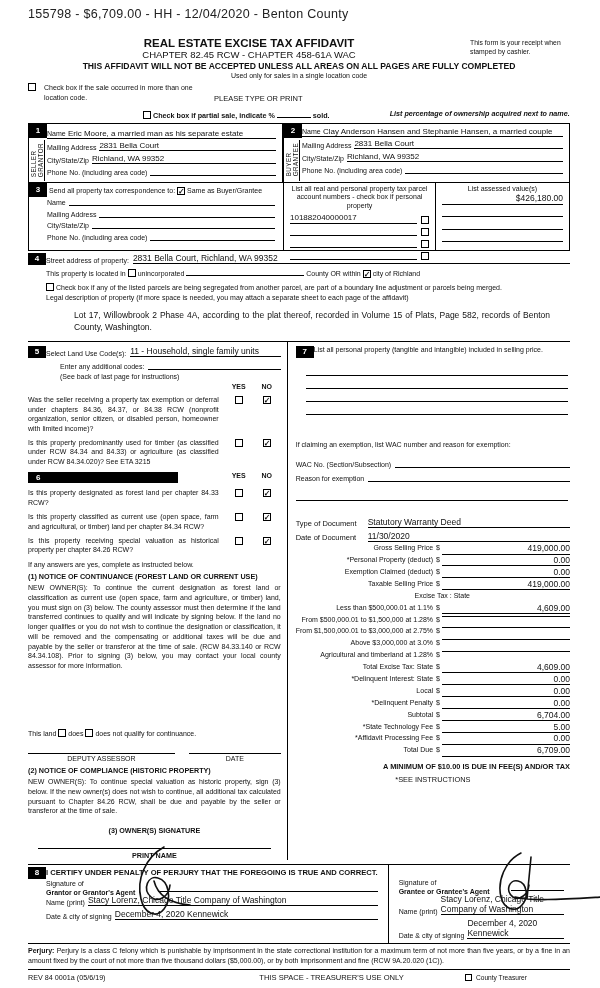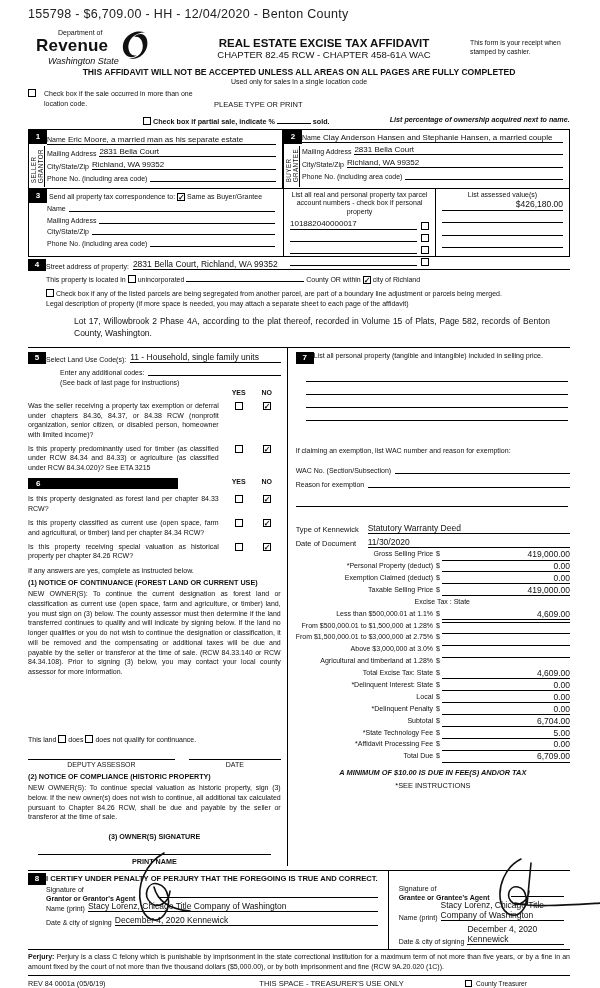--- a/index.html
+++ b/index.html
@@ -113,21 +113,21 @@
   .wacrow .fval { flex:1; border-bottom:1px solid #000; min-height:10px; margin-left:4px; }
   .docrow { display:flex; align-items:flex-end; font-size:7.5px; margin-top:3px; }
   .docrow .flbl { width:72px; }
   .docrow .fval { flex:1; border-bottom:1px solid #000; font-size:8.5px; min-height:10px; }
   .money { margin-top:2px; }
   .mrow { display:flex; align-items:flex-start; justify-content:flex-end; height:11.9px; font-size:7px; }
   .mrow .ml { white-space:nowrap; }
   .mrow .dollar { margin:0 2px 0 3px; }
   .mrow .mv { width:128px; min-width:80px; border-bottom:1px solid #000; text-align:right; font-size:8.5px; line-height:1.1; }
   .mrow.heading { justify-content:flex-end; padding-right:100px; font-size:7px; }
-  .minnote { text-align:center; font-size:7.4px; font-weight:bold; margin-top:4px;font-style:italic; }
+  .minnote { text-align:right; font-size:7.4px; font-weight:bold; margin-top:4px; }
   .seeinstr { text-align:center; font-size:7.4px; margin-top:4px; }
 
   
   .sec8 { border-top:1.5px solid #000; margin-top:4px; display:flex; }
   .s8col { flex:1; position:relative; padding:3px 6px 4px 0; }
   .s8col.left { padding-left:18px; border-right:1.5px solid #000; padding-right:10px; }
   .s8col.right { padding-left:10px; }
   .s8col .badge { position:absolute; left:0; top:2px; width:18px; height:12px; line-height:12px; }
   .certify { font-size:7.6px; font-weight:bold; margin-bottom:2px; white-space:nowrap; }
   .s8sig { font-size:7px; line-height:1.3; }
@@ -146,29 +146,20 @@
   .f-right .cb { width:7px; height:7px; }
 </style>
 </head>
 <body>
 
 <div class="page">
 
   <div class="receipt-line">155798 - $6,709.00 - HH - 12/04/2020 - Benton County</div>
 
   <div class="hdr">
-    <div class="logo">
-      <div class="dept">Department of</div>
-      <div class="rev">Revenue</div>
-      <div class="ws">Washington State</div>
-      <svg width="38" height="36" viewBox="0 0 40 40">
-        <path d="M7,26 C4,12 18,2 31,6 C20,6 11,14 13,25 C14,30 18,33 22,31 C17,36 9,33 7,26 Z" fill="#111"></path>
-        <path d="M33,13 C37,26 25,38 13,35 C24,35 31,27 28,17 C27,12 23,10 19,11 C24,6 31,7 33,13 Z" fill="#111"></path>
-      </svg>
-    </div>
     <div class="titleblock">
       <div class="t1">REAL ESTATE EXCISE TAX AFFIDAVIT</div>
       <div class="t2">CHAPTER 82.45 RCW - CHAPTER 458-61A WAC</div>
     </div>
     <div class="receiptnote">This form is your receipt when stamped by cashier.</div>
   </div>
 
   <div class="warning">THIS AFFIDAVIT WILL NOT BE ACCEPTED UNLESS ALL AREAS ON ALL PAGES ARE FULLY COMPLETED</div>
   <div class="usage">Used only for sales in a single location code</div>
 
@@ -407,21 +398,21 @@
         <span>WAC No. (Section/Subsection)</span>
         <span class="fval"></span>
       </div>
       <div class="wacrow" style="margin-top:4px;">
         <span>Reason for exemption</span>
         <span class="fval"></span>
       </div>
       <div class="s7line" style="margin:6px 2px 0 0;"></div>
 
       <div class="docrow" style="margin-top:16px;">
-        <span class="flbl">Type of Kennewick</span>
+        <span class="flbl">Type of Document</span>
         <span class="fval">Statutory Warranty Deed</span>
       </div>
       <div class="docrow">
         <span class="flbl">Date of Document</span>
         <span class="fval">11/30/2020</span>
       </div>
 
       <div class="money">
         <div class="mrow">
             <span class="ml">Gross Selling Price</span>

